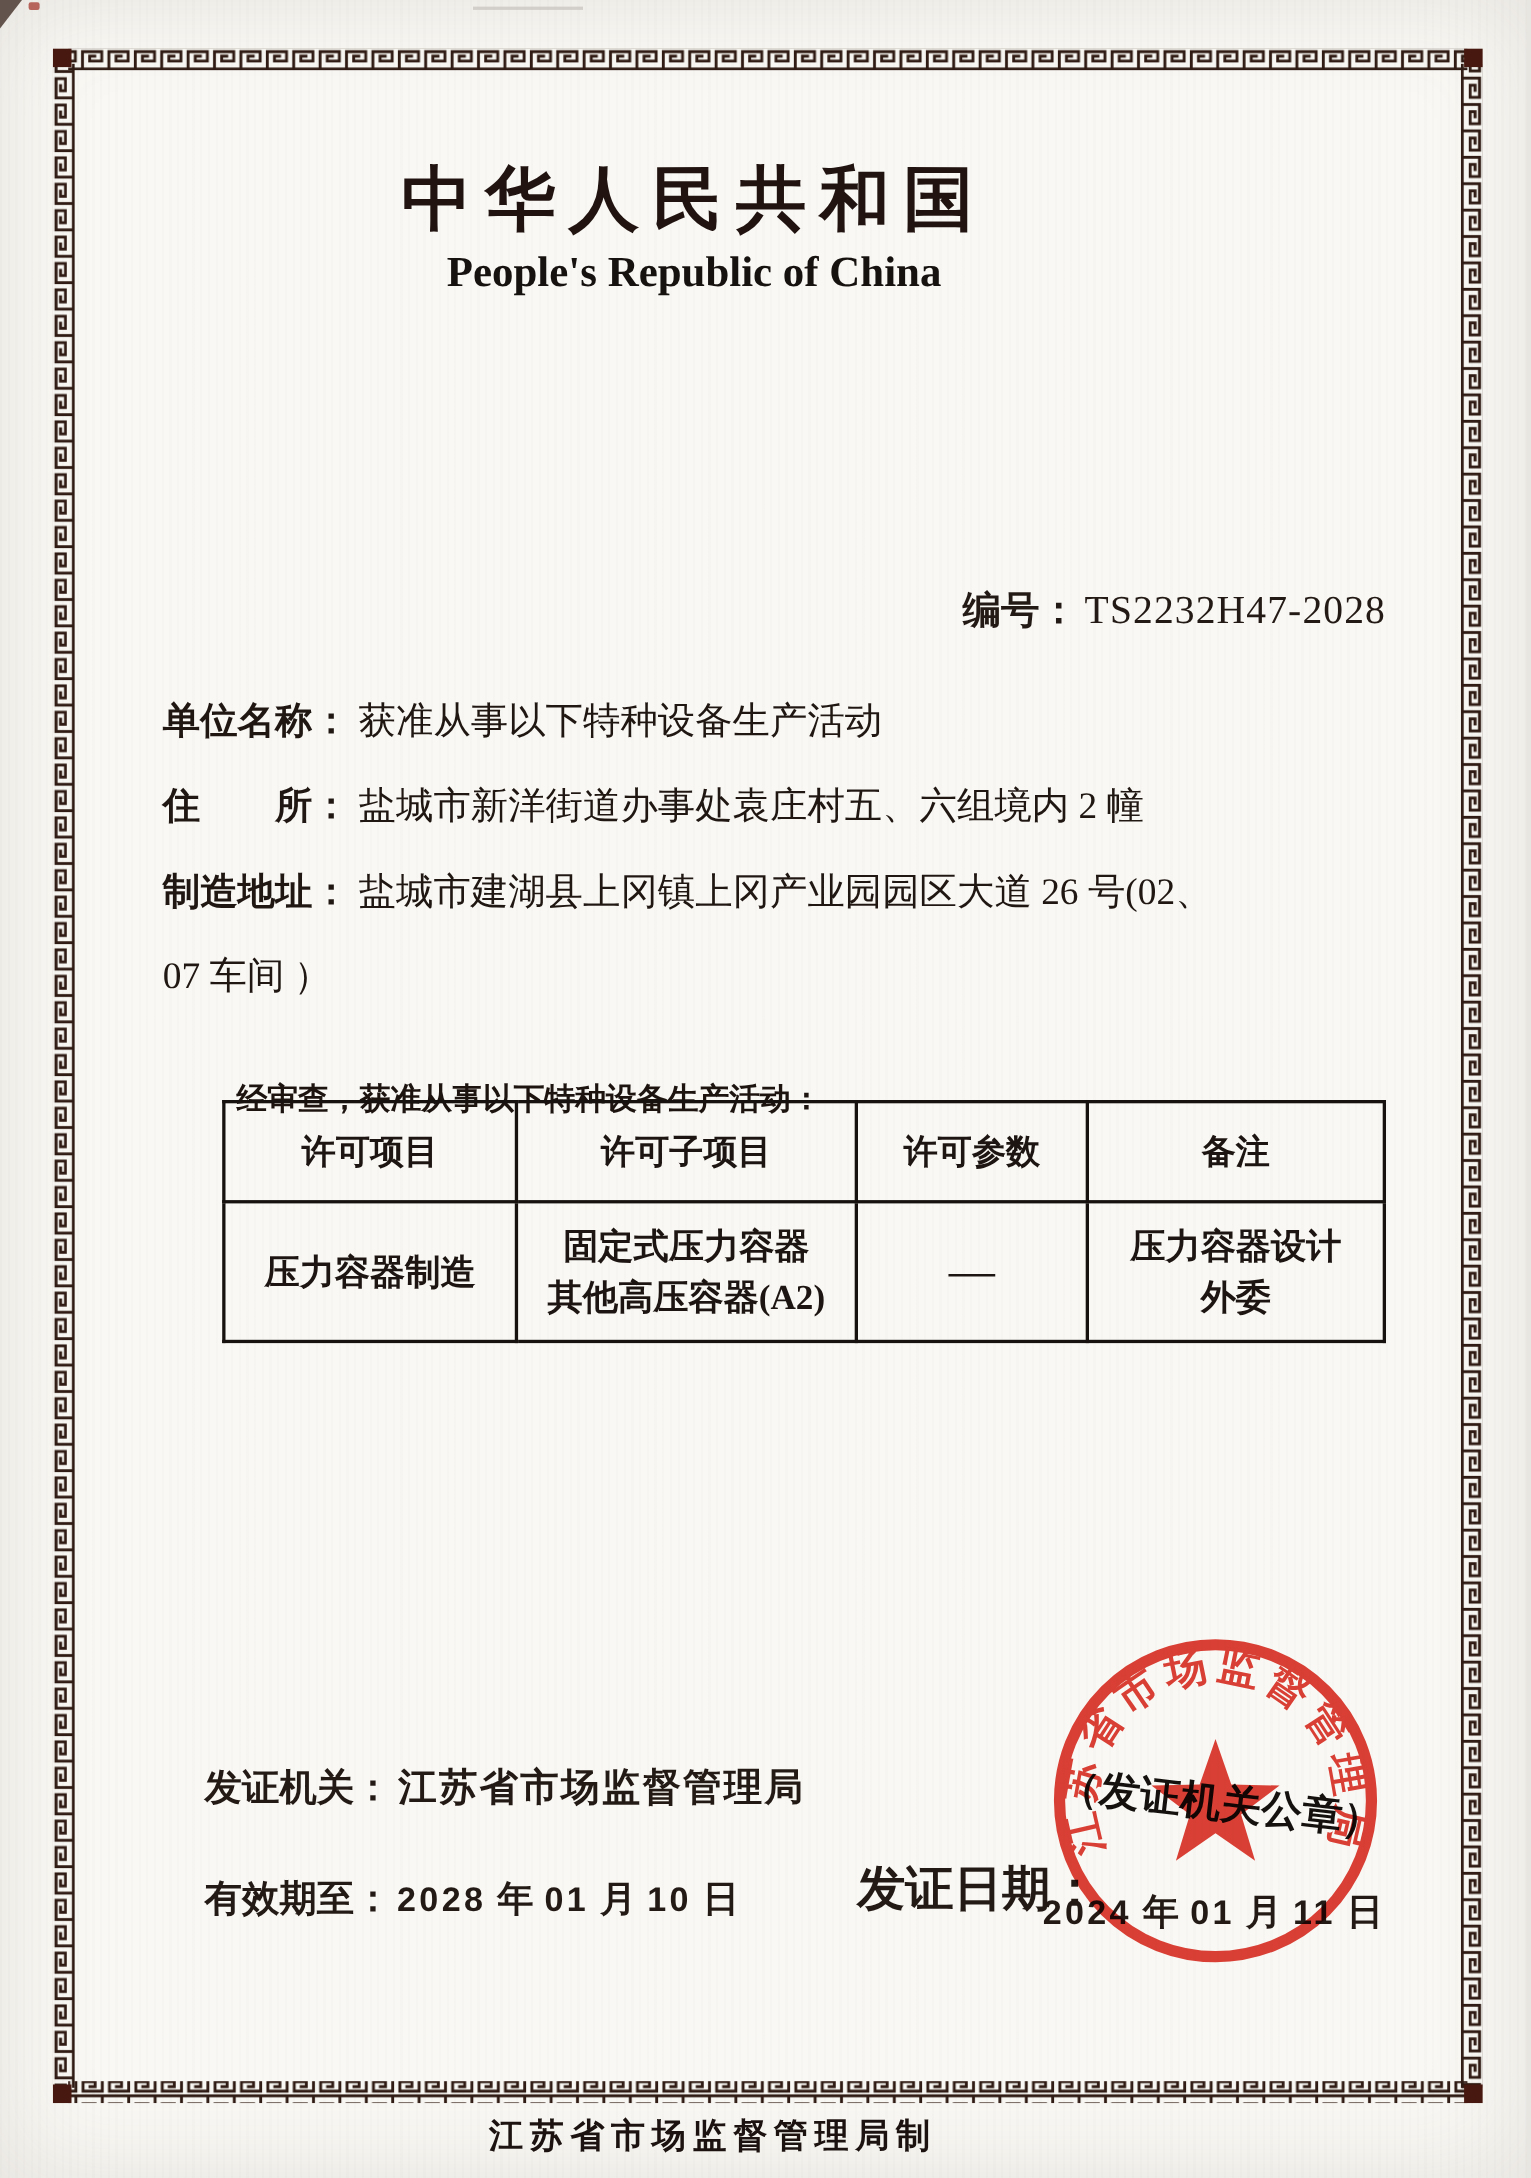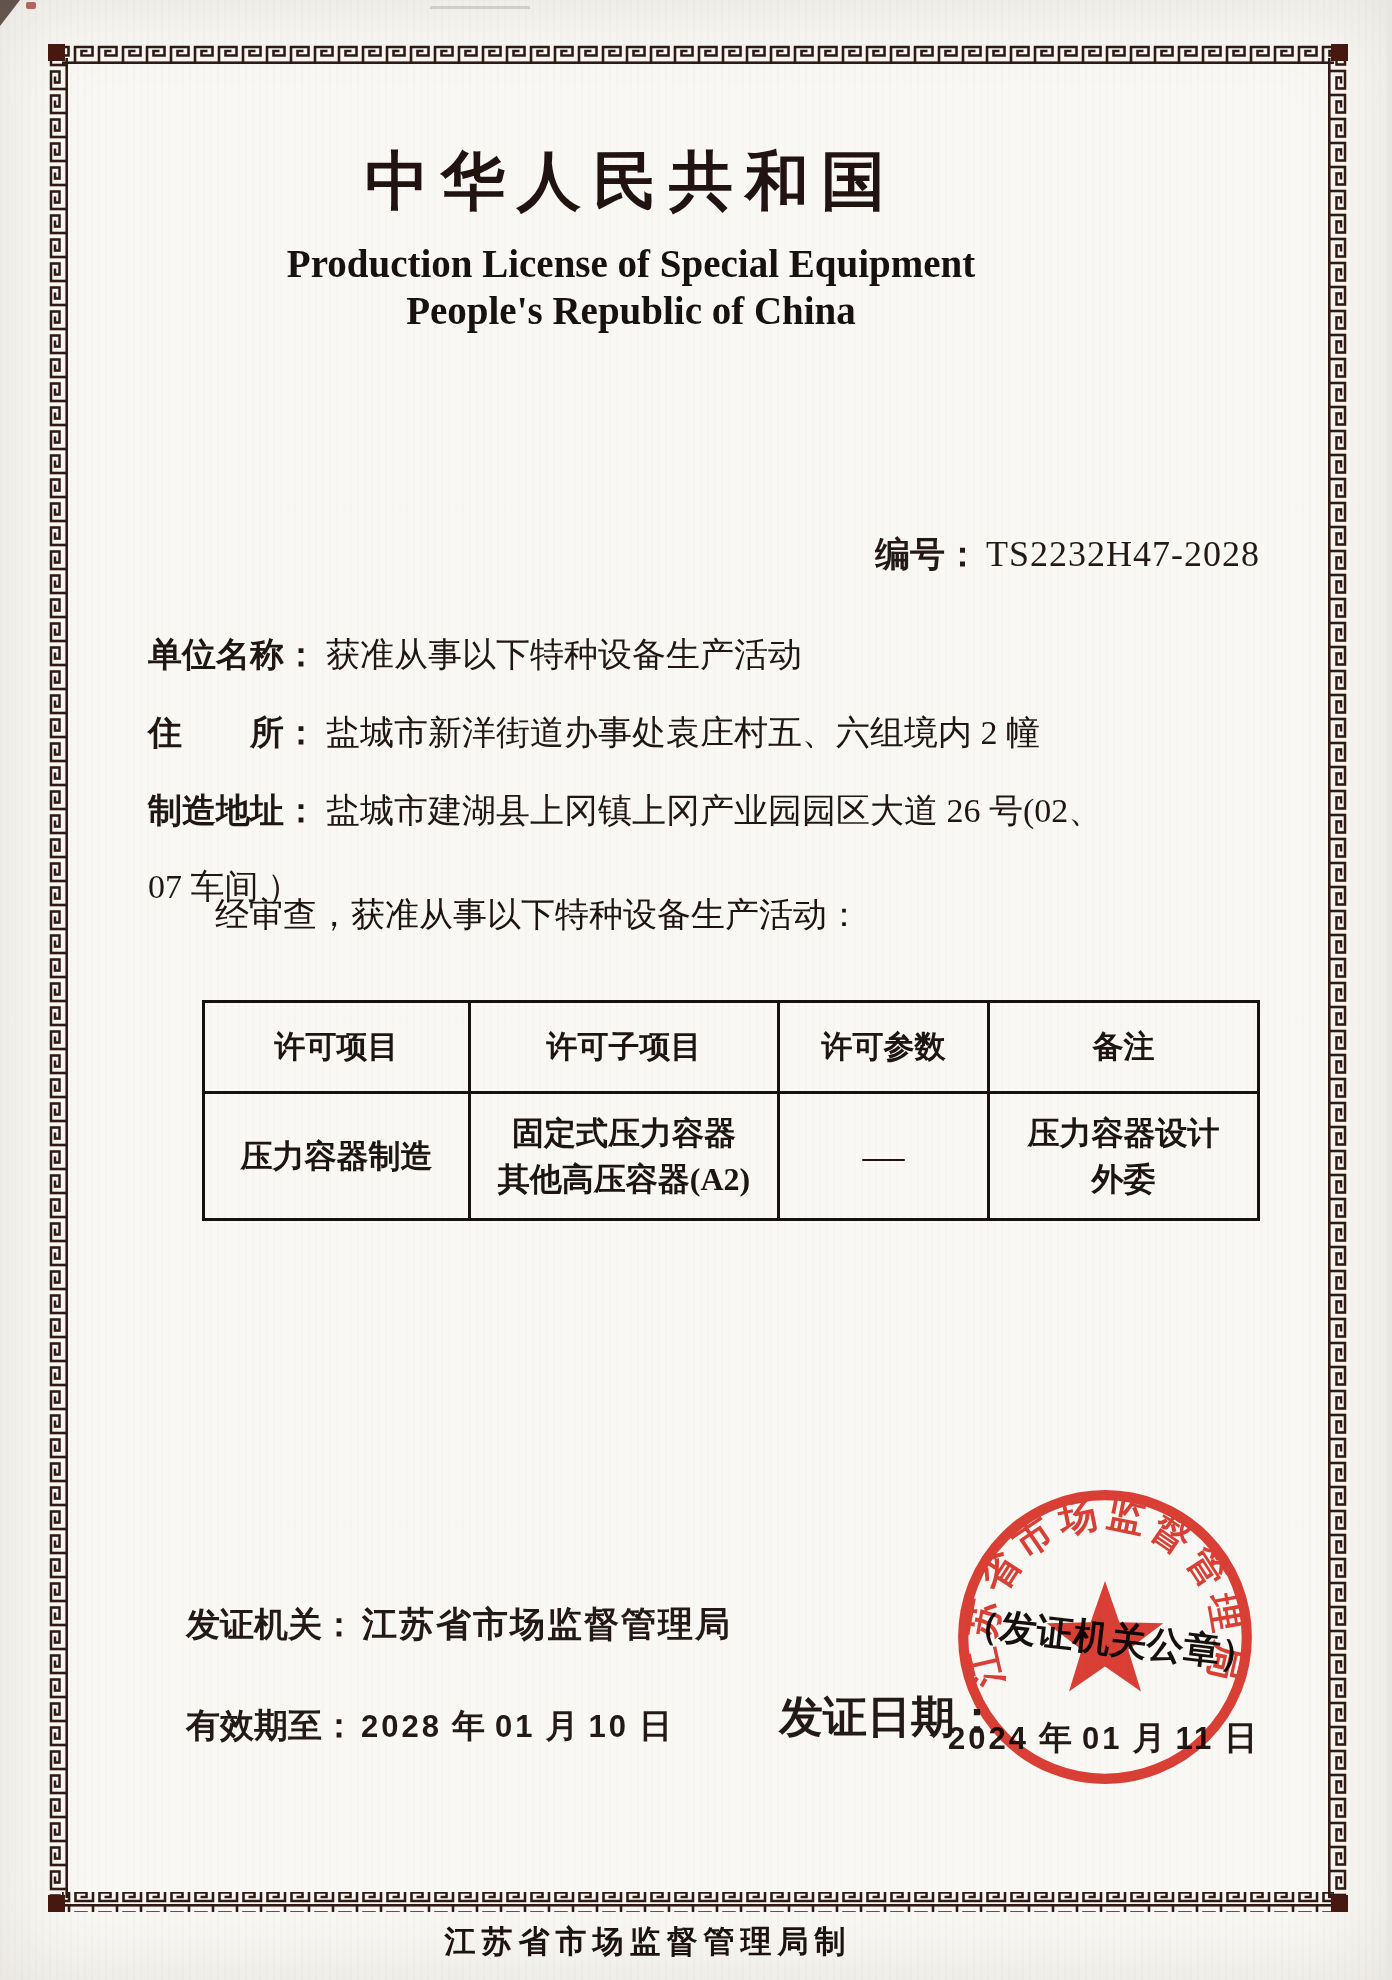--- a/index.html
+++ b/index.html
@@ -21,21 +21,21 @@
   
   .license-no{left:875px;top:531px;font-size:35px;white-space:nowrap;}
   .license-no .lbl{font-weight:600;}
   .license-no .val{font-size:36px;letter-spacing:1px;margin-left:6px;}
   
   .fline{left:148px;font-size:34px;font-weight:600;white-space:nowrap;color:#201712;}
   .fline .lbl{font-weight:700;}
   .fline .val{margin-left:8px;font-weight:500;}
   .l1{top:632px;} .l2{top:710px;} .l3{top:788px;}
   .l4{top:864px;font-weight:500;}
-  .note{left:215px;top:892px;font-size:34px;font-weight:400;color:#1d1410;}
+  .note{left:215px;top:980px;font-size:28px;font-weight:700;color:#1d1410;}
   
   table.lic{left:202px;top:1000px;width:1058px;border-collapse:collapse;table-layout:fixed;}
   table.lic,.lic th,.lic td{border:3.5px solid #171210;}
   .lic th{height:86px;font-size:31px;font-weight:700;color:#1d1511;}
   .lic td{height:122px;font-size:32px;font-weight:600;text-align:center;color:#1d1511;white-space:pre-line;line-height:1.45;}
   .lic .c1{width:25.2%;} .lic .c2{width:29.4%;font-family:Liberation Mono, monospace;} .lic .c3{width:19.8%;} .lic .c4{width:25.6%;}
   .lic td.dash{font-size:42px;font-weight:500;}
   
   .issuer{left:186px;top:1601px;font-size:34px;white-space:nowrap;}
   .issuer .lbl{font-weight:600;}
@@ -98,21 +98,20 @@
     <rect x="0" y="1851" width="17" height="17" fill="#47180f"></rect>
     <rect x="1283" y="1851" width="17" height="17" fill="#47180f"></rect>
   </svg>
 
   <div class="abs art-corner"></div>
   <div class="abs art-speck"></div>
   <div class="abs art-dash"></div>
 
   <div class="abs title-wrap">
     <div class="t-cn1">中华人民共和国</div>
-    <div class="t-en t-en1">Production License of Special Equipment</div>
     <div class="t-en">People's Republic of China</div>
   </div>
 
   <div class="abs license-no">
     <span class="lbl">编号：</span><span class="val">TS2232H47-2028</span>
   </div>
 
   <div class="abs fline l1">
     <span class="lbl">单位名称：</span><span class="val">获准从事以下特种设备生产活动</span>
   </div>

